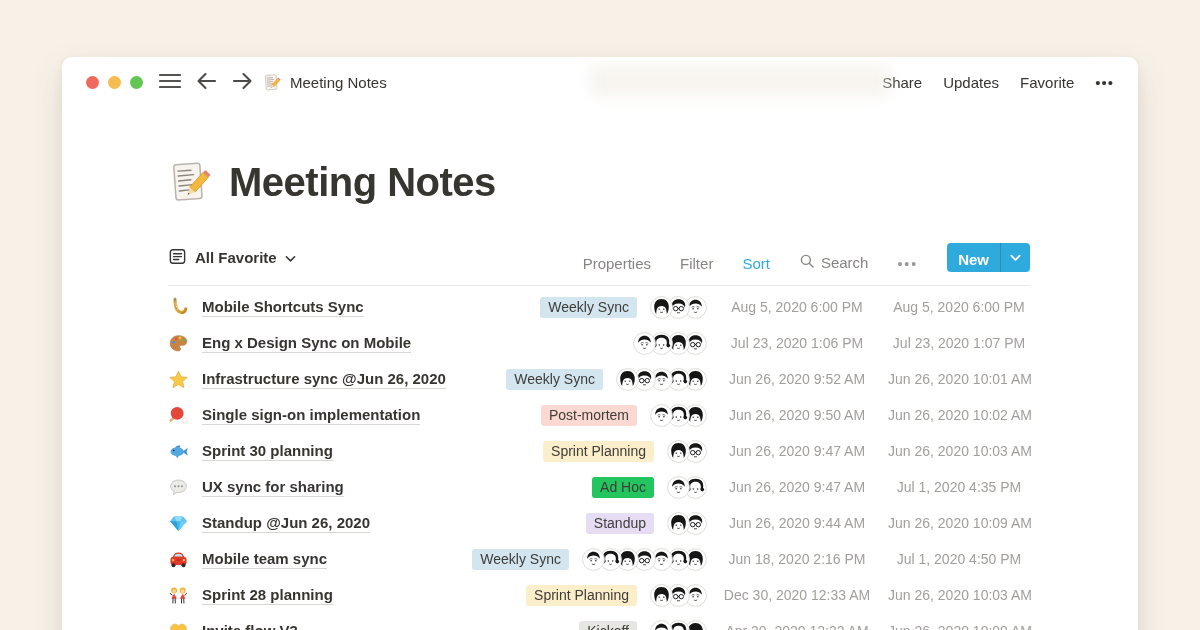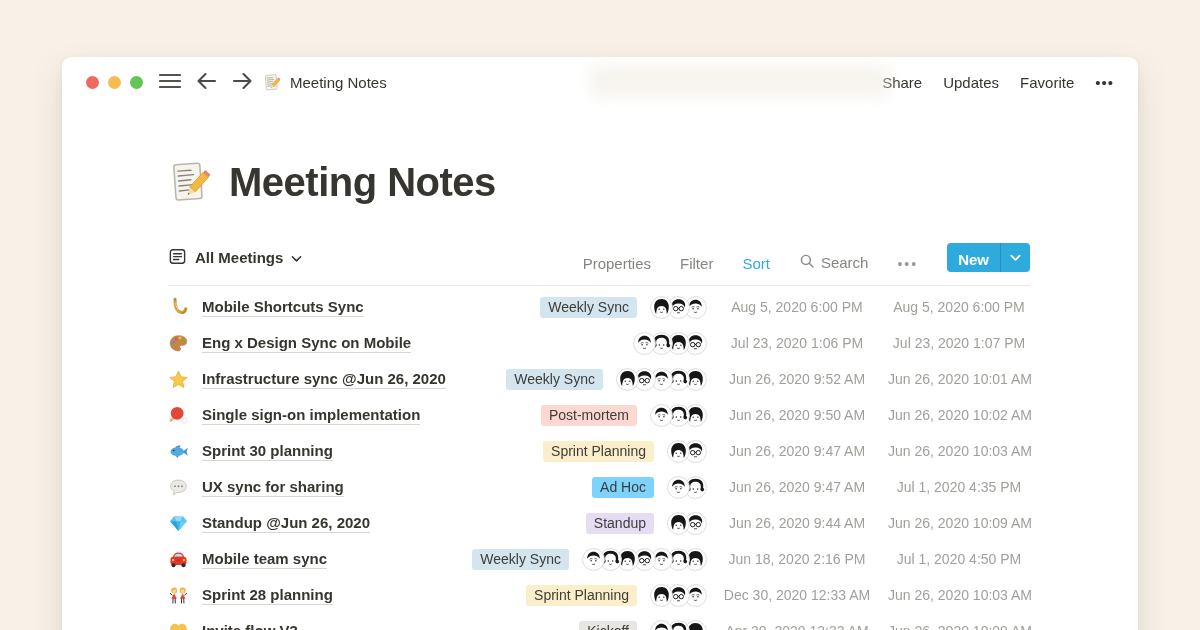--- a/index.html
+++ b/index.html
@@ -155,21 +155,21 @@
         <span>
           <svg width="19" height="19" viewBox="0 0 24 24">
               <rect x="3" y="3.5" width="18" height="17" rx="3" fill="none" stroke="#37352f" stroke-width="1.8"></rect>
               <g stroke="#37352f" stroke-width="1.8" stroke-linecap="round">
                 <line x1="7" y1="8.6" x2="17" y2="8.6"></line>
                 <line x1="7" y1="12.2" x2="17" y2="12.2"></line>
                 <line x1="7" y1="15.8" x2="13.5" y2="15.8"></line>
               </g>
             </svg>
         </span>
-        <span>All Meetings</span>
+        <span>All Favorite</span>
         <span>
           <svg width="11" height="8" viewBox="0 0 12 8">
               <path d="M1.5 1.5 L6 6 L10.5 1.5" fill="none" stroke="#37352f" stroke-width="1.7" stroke-linecap="round" stroke-linejoin="round"></path>
             </svg>
         </span>
       </button>
       <div class="vb-right">
         <button class="vb-item">Properties</button>
         <button class="vb-item">Filter</button>
         <button class="vb-item accent">Sort</button>
@@ -463,21 +463,21 @@
               <path d="M12 3.5c5.2 0 9 3.1 9 7.1s-3.8 7.1-9 7.1c-.6 0-1.2 0-1.7-.1l-4.3 2.7 1-3.9C4.7 15.1 3 13 3 10.6c0-4 3.8-7.1 9-7.1z" fill="#eceae7" stroke="#b9b6b1" stroke-width="0.8"></path>
               <g fill="#8f8c87">
                 <circle cx="8" cy="10.6" r="1.1"></circle>
                 <circle cx="12" cy="10.6" r="1.1"></circle>
                 <circle cx="16" cy="10.6" r="1.1"></circle>
               </g>
             </svg>
           </span>
     <span class="row-title">UX sync for sharing</span>
     <span class="row-spacer"></span>
-    <span class="row-tag" style="background: #7dd3fc;">Ad Hoc</span>
+    <span class="row-tag" style="background: #22c55e;">Ad Hoc</span>
     <span class="row-avatars">
             <span class="avatar" style="z-index: 20;">
               <svg viewBox="0 0 24 24">
                 <circle cx="12" cy="12" r="11.4" fill="#fff" stroke="#dcdad5" stroke-width="1"></circle>
                 <path d="M5.4 11.2c0-4.6 3-7.2 6.6-7.2s6.6 2.6 6.6 7.2c-1.8-2.3-4-3.3-6.6-3.3s-4.8 1-6.6 3.3z" fill="#161616"></path>
                 <circle cx="9.5" cy="13.4" r="0.75" fill="#161616"></circle>
                 <circle cx="14.5" cy="13.4" r="0.75" fill="#161616"></circle>
                 <path d="M8.4 11.6c.7-.5 1.5-.6 2.2-.4M13.4 11.2c.7-.2 1.5-.1 2.2.4" fill="none" stroke="#161616" stroke-width="0.7" stroke-linecap="round"></path>
                 <path d="M10.7 16.8c.9.6 1.7.6 2.6 0" fill="none" stroke="#161616" stroke-width="0.8" stroke-linecap="round"></path>
               </svg>

